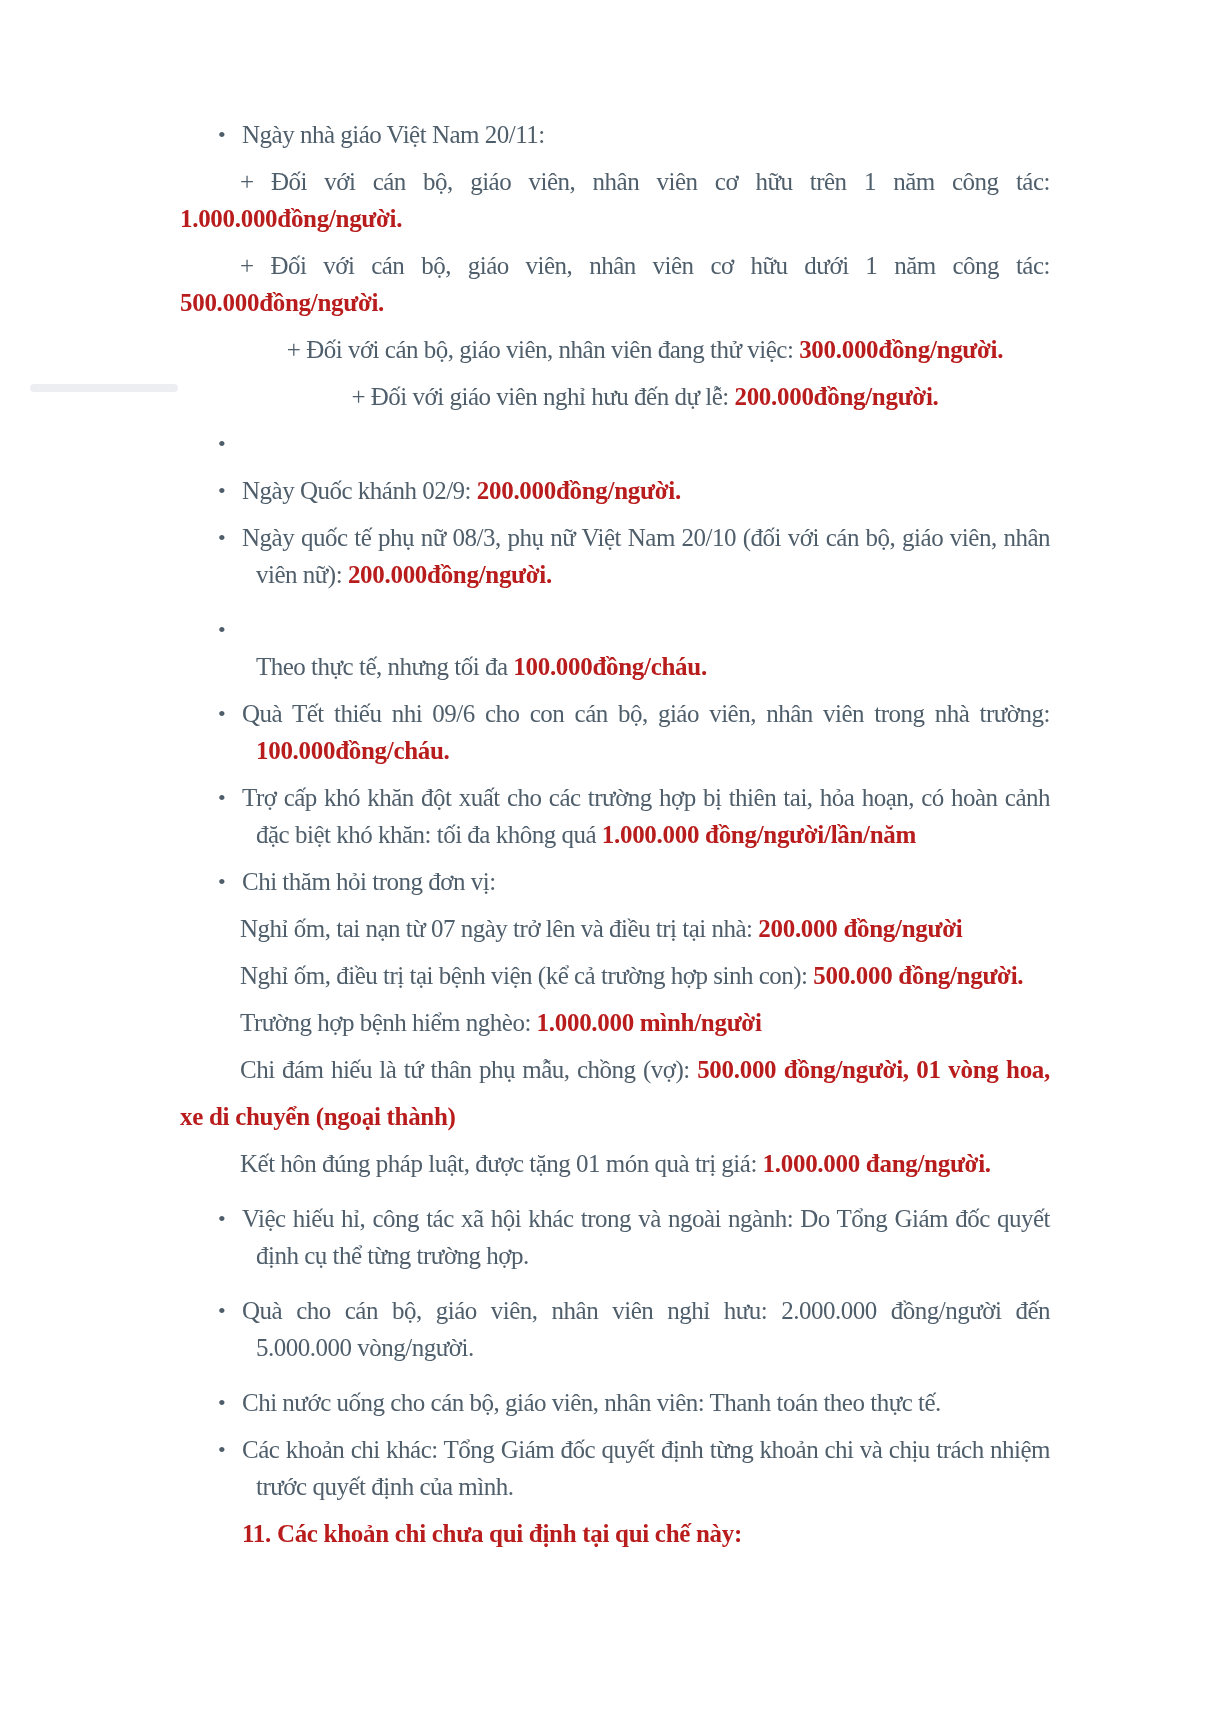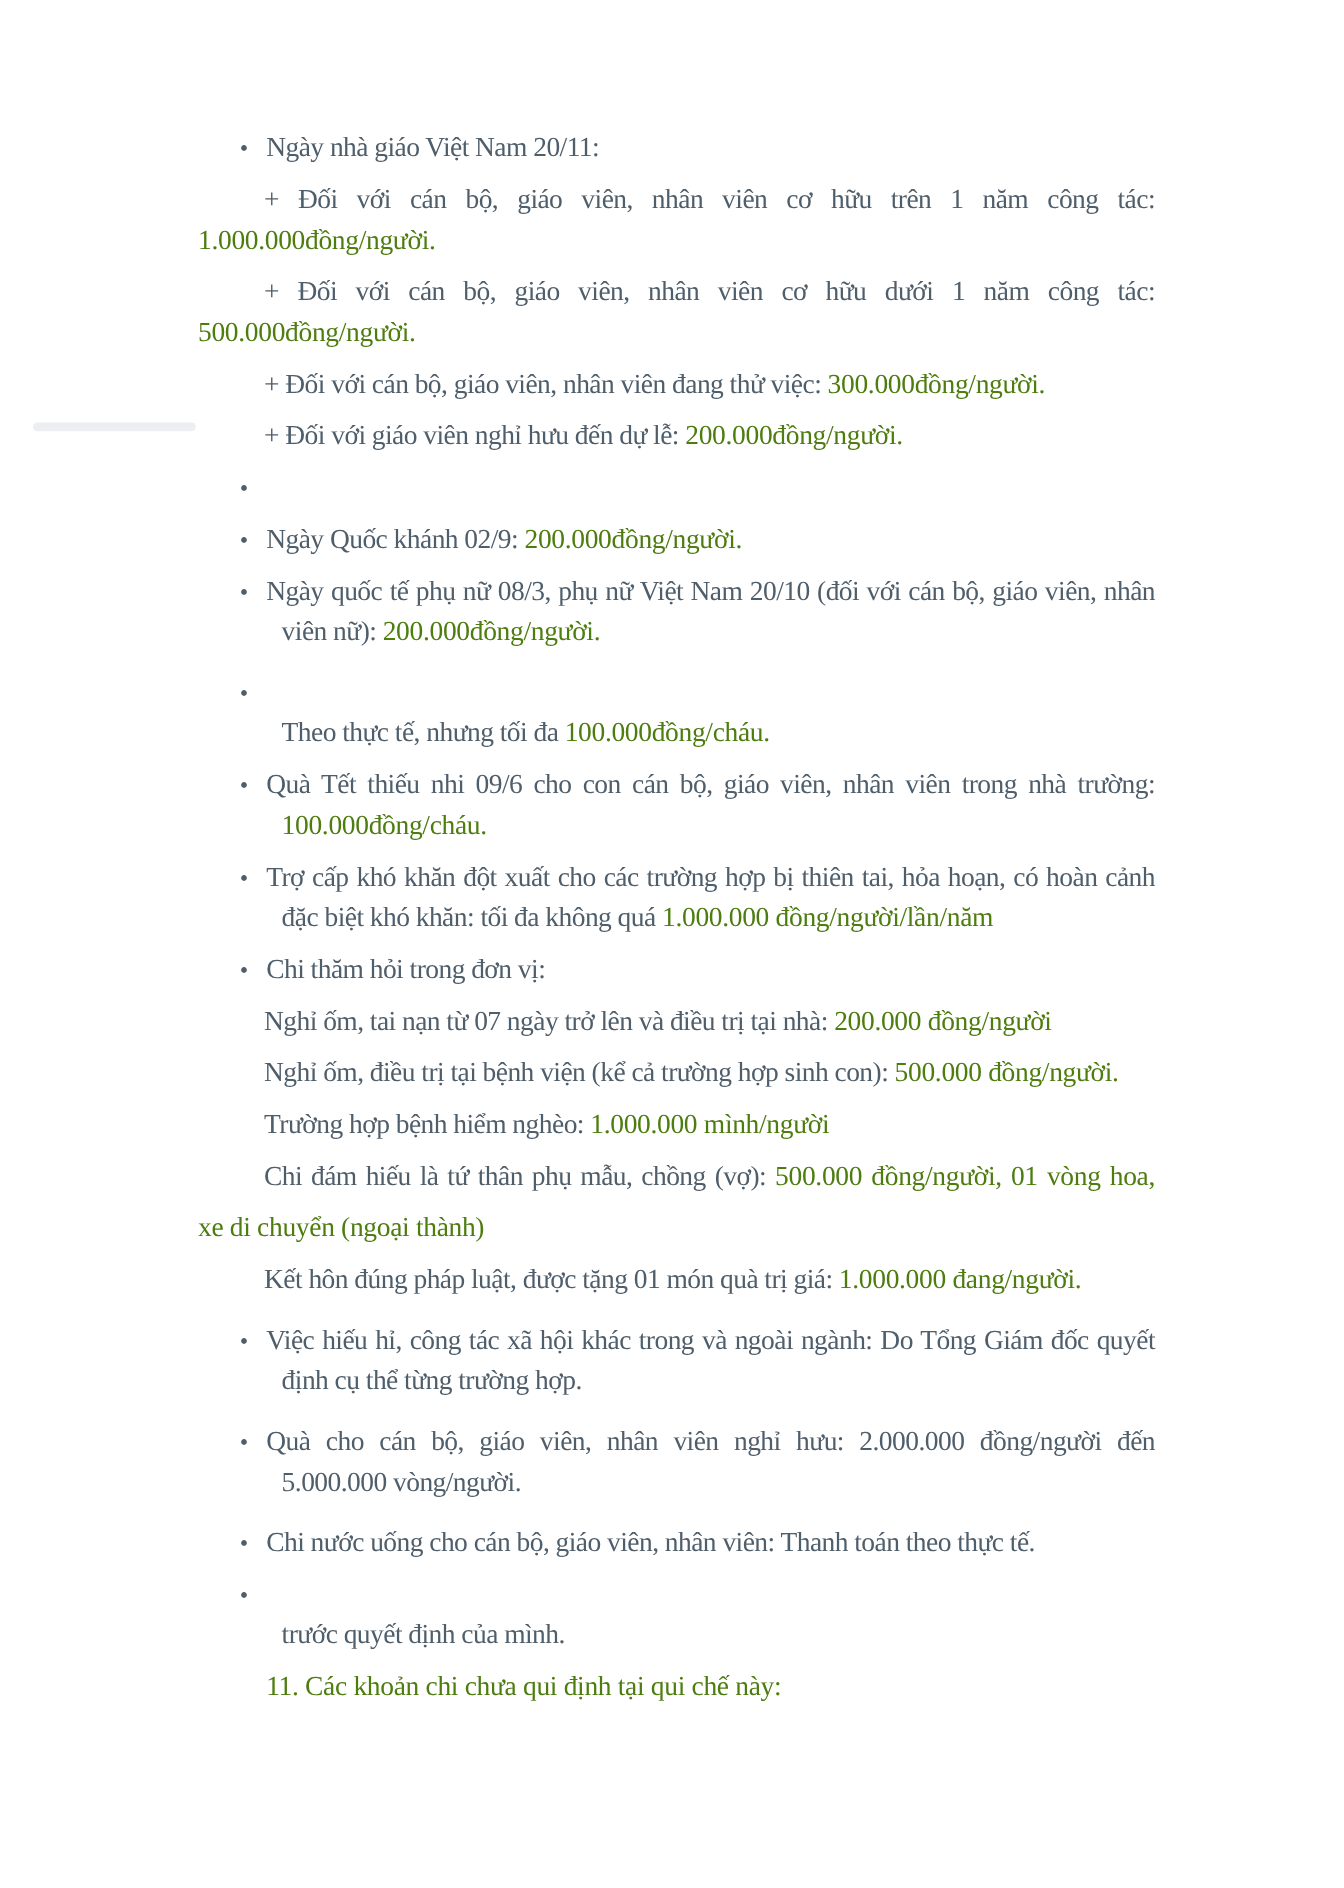--- a/index.html
+++ b/index.html
@@ -34,34 +34,34 @@
     font-family: "Liberation Serif", "DejaVu Serif", serif;
     font-size: 25px;
     line-height: 37px;
     letter-spacing: -0.5px;
   }
   .line { position: relative; min-height: 37px; }
   .gap-para   { margin-top: 10px; }
   .gap-para-lg{ margin-top: 18px; }
   .gap-cont   { margin-top: 0; }
   .st-flush   { padding-left: 0; }
-  .st-plus    { padding-left: 60px; }
+  .st-plus    { padding-left: 60px; text-align: center; }
   .st-indent1 { padding-left: 60px; }
   .st-indent2 { padding-left: 76px; }
   .st-bullet  { padding-left: 62px; }
   .st-heading { padding-left: 62px; font-weight: bold; color: #3c4b58; }
   .st-bullet > .dot {
     position: absolute;
     left: 38px;
     top: 0;
     font-size: 22px;
     color: #4f5e6b;
   }
   .just { text-align: justify; text-align-last: justify; }
-  .b { font-weight: normal; color: #4d7c0f; letter-spacing: -0.3px; }
+  .b { font-weight: bold; color: #b91c1c; letter-spacing: -0.3px; }
 </style>
 </head>
 <body>
 
 <div class="page">
   <div class="artifact"></div>
   <div class="doc">
       <div class="line st-bullet gap-first"><span class="dot">•</span><span>Ngày nhà giáo Việt Nam 20/11:</span></div>
       <div class="line st-plus gap-para just"><span>+ Đối với cán bộ, giáo viên, nhân viên cơ hữu trên 1 năm công tác:</span></div>
       <div class="line st-flush gap-cont"><span class="b">1.000.000đồng/người.</span></div>
@@ -84,17 +84,17 @@
       <div class="line st-indent1 gap-para"><span>Nghỉ ốm, điều trị tại bệnh viện (kể cả trường hợp sinh con): </span><span class="b">500.000 đồng/người.</span></div>
       <div class="line st-indent1 gap-para"><span>Trường hợp bệnh hiểm nghèo: </span><span class="b">1.000.000 mình/người</span></div>
       <div class="line st-indent1 gap-para just"><span>Chi đám hiếu là tứ thân phụ mẫu, chồng (vợ): </span><span class="b">500.000 đồng/người, 01 vòng hoa,</span></div>
       <div class="line st-flush gap-para"><span class="b">xe di chuyển (ngoại thành)</span></div>
       <div class="line st-indent1 gap-para"><span>Kết hôn đúng pháp luật, được tặng 01 món quà trị giá: </span><span class="b">1.000.000 đang/người.</span></div>
       <div class="line st-bullet gap-para-lg just"><span class="dot">•</span><span>Việc hiếu hỉ, công tác xã hội khác trong và ngoài ngành: Do Tổng Giám đốc quyết</span></div>
       <div class="line st-indent2 gap-cont"><span>định cụ thể từng trường hợp.</span></div>
       <div class="line st-bullet gap-para-lg just"><span class="dot">•</span><span>Quà cho cán bộ, giáo viên, nhân viên nghỉ hưu: 2.000.000 đồng/người đến</span></div>
       <div class="line st-indent2 gap-cont"><span>5.000.000 vòng/người.</span></div>
       <div class="line st-bullet gap-para-lg"><span class="dot">•</span><span>Chi nước uống cho cán bộ, giáo viên, nhân viên: Thanh toán theo thực tế.</span></div>
-      <div class="line st-bullet gap-para just"><span class="dot">•</span></div>
+      <div class="line st-bullet gap-para just"><span class="dot">•</span><span>Các khoản chi khác: Tổng Giám đốc quyết định từng khoản chi và chịu trách nhiệm</span></div>
       <div class="line st-indent2 gap-cont"><span>trước quyết định của mình.</span></div>
       <div class="line st-heading gap-para"><span class="b">11. Các khoản chi chưa qui định tại qui chế này:</span></div>
     </div>
 </div>
 
 </body></html>

